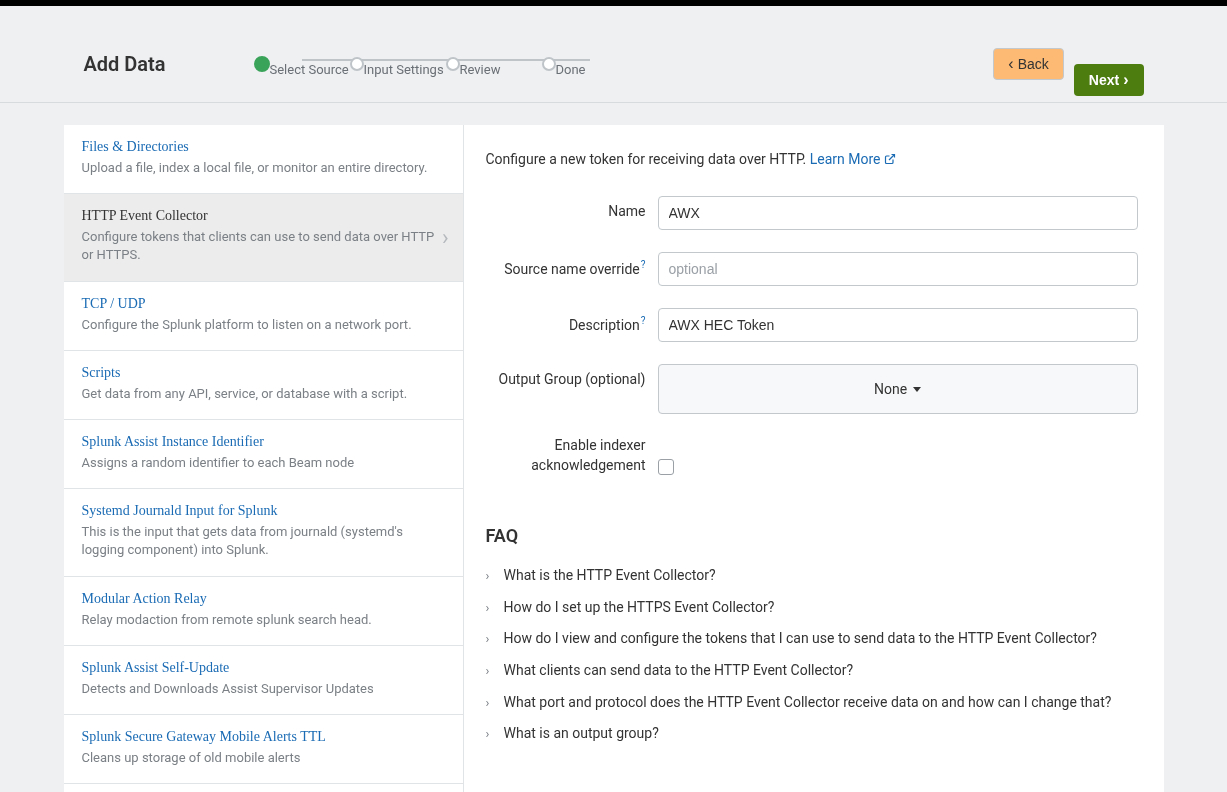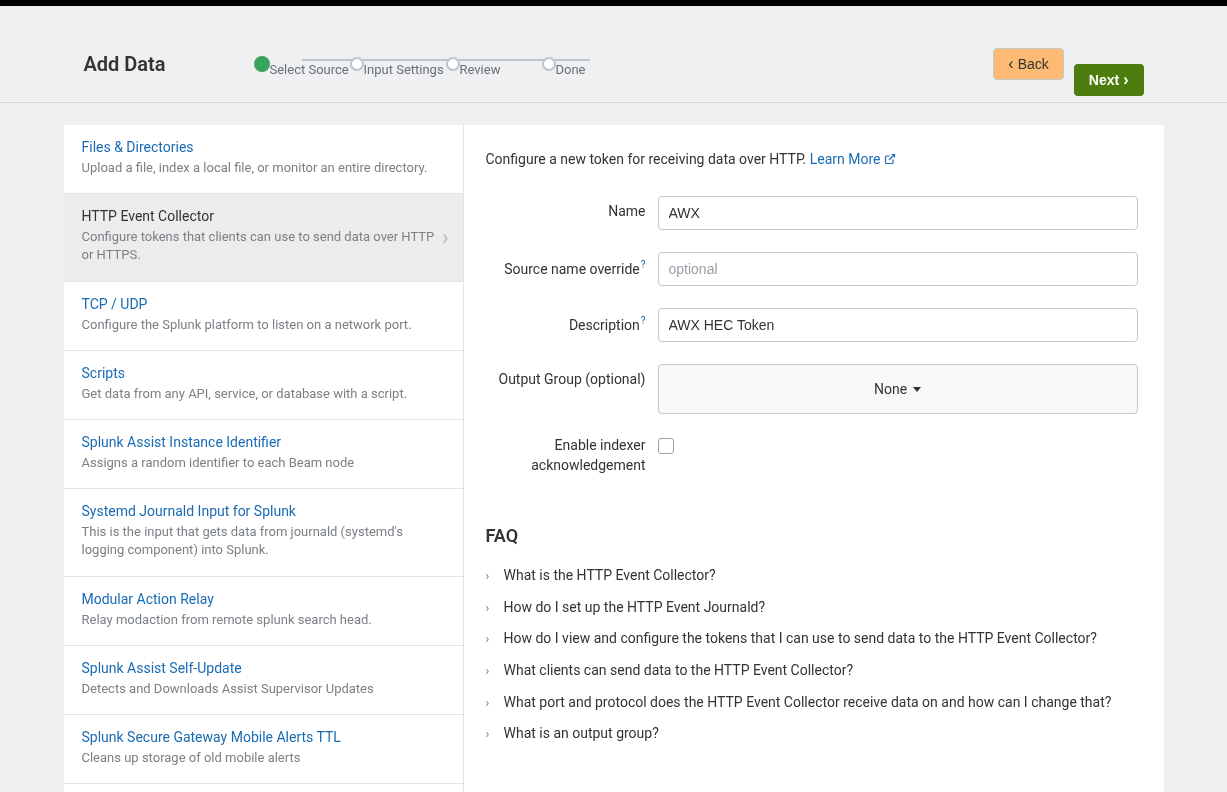--- a/index.html
+++ b/index.html
@@ -121,20 +121,21 @@
   .source-item {
     padding: 14px 18px 16px 18px;
     border-bottom: 1px solid #e1e4e7;
     cursor: pointer;
     position: relative;
   }
   .source-item .title {
     color: #1a6bb4;
     font-size: 14px;
     margin-bottom: 4px;
+    font-family: Liberation Serif, serif;
   }
   .source-item .desc {
     color: #7b8086;
     font-size: 13px;
     line-height: 1.4;
   }
   .source-item.selected {
     background: #ececec;
   }
   .source-item.selected .title {
@@ -216,21 +217,21 @@
   }
   .caret-down {
     width: 0; height: 0;
     border-left: 4px solid transparent;
     border-right: 4px solid transparent;
     border-top: 5px solid #333;
     display: inline-block;
   }
   .checkbox-row {
     display: flex;
-    align-items: flex-start;
+    align-items: flex-end;
     gap: 12px;
     margin-bottom: 22px;
   }
   .checkbox-label {
     width: 160px;
     text-align: right;
     color: #333;
     font-size: 14px;
     line-height: 1.4;
   }
@@ -415,21 +416,21 @@
     <div class="faq-section">
       <div class="faq-title">FAQ</div>
       <div class="faq-list">
 
       <div class="faq-item">
             <span class="faq-chev">›</span>
             <span>What is the HTTP Event Collector?</span>
           </div>
           <div class="faq-item">
             <span class="faq-chev">›</span>
-            <span>How do I set up the HTTP Event Journald?</span>
+            <span>How do I set up the HTTPS Event Collector?</span>
           </div>
           <div class="faq-item">
             <span class="faq-chev">›</span>
             <span>How do I view and configure the tokens that I can use to send data to the HTTP Event Collector?</span>
           </div>
           <div class="faq-item">
             <span class="faq-chev">›</span>
             <span>What clients can send data to the HTTP Event Collector?</span>
           </div>
           <div class="faq-item">

